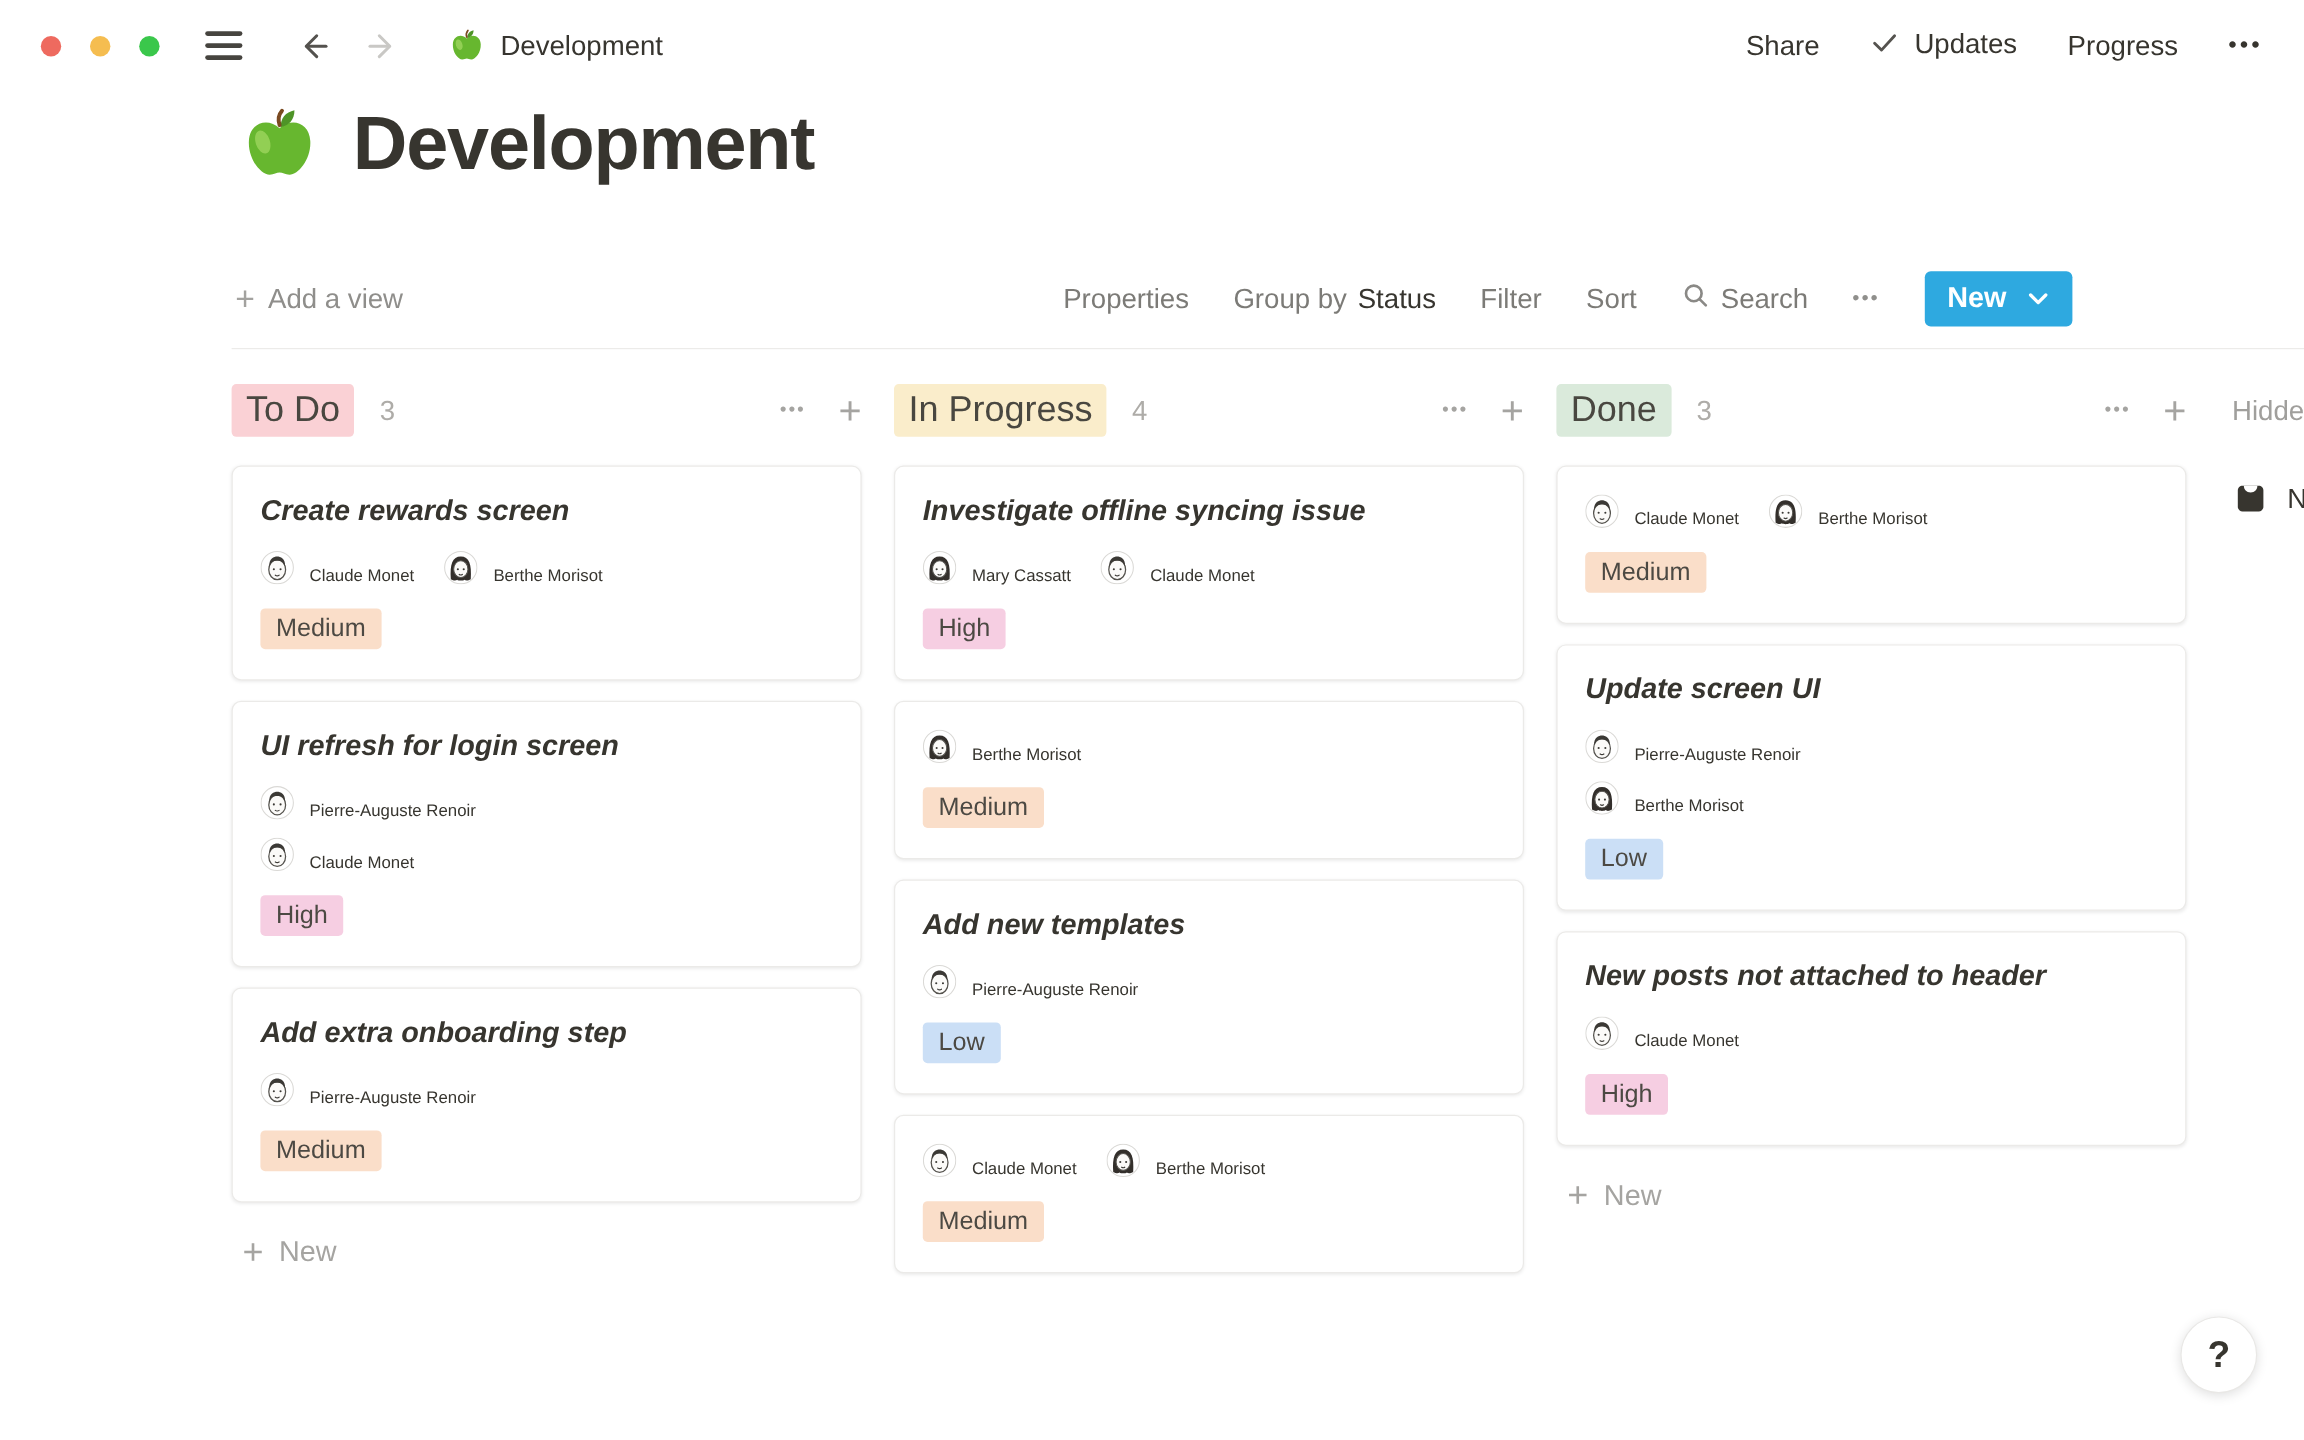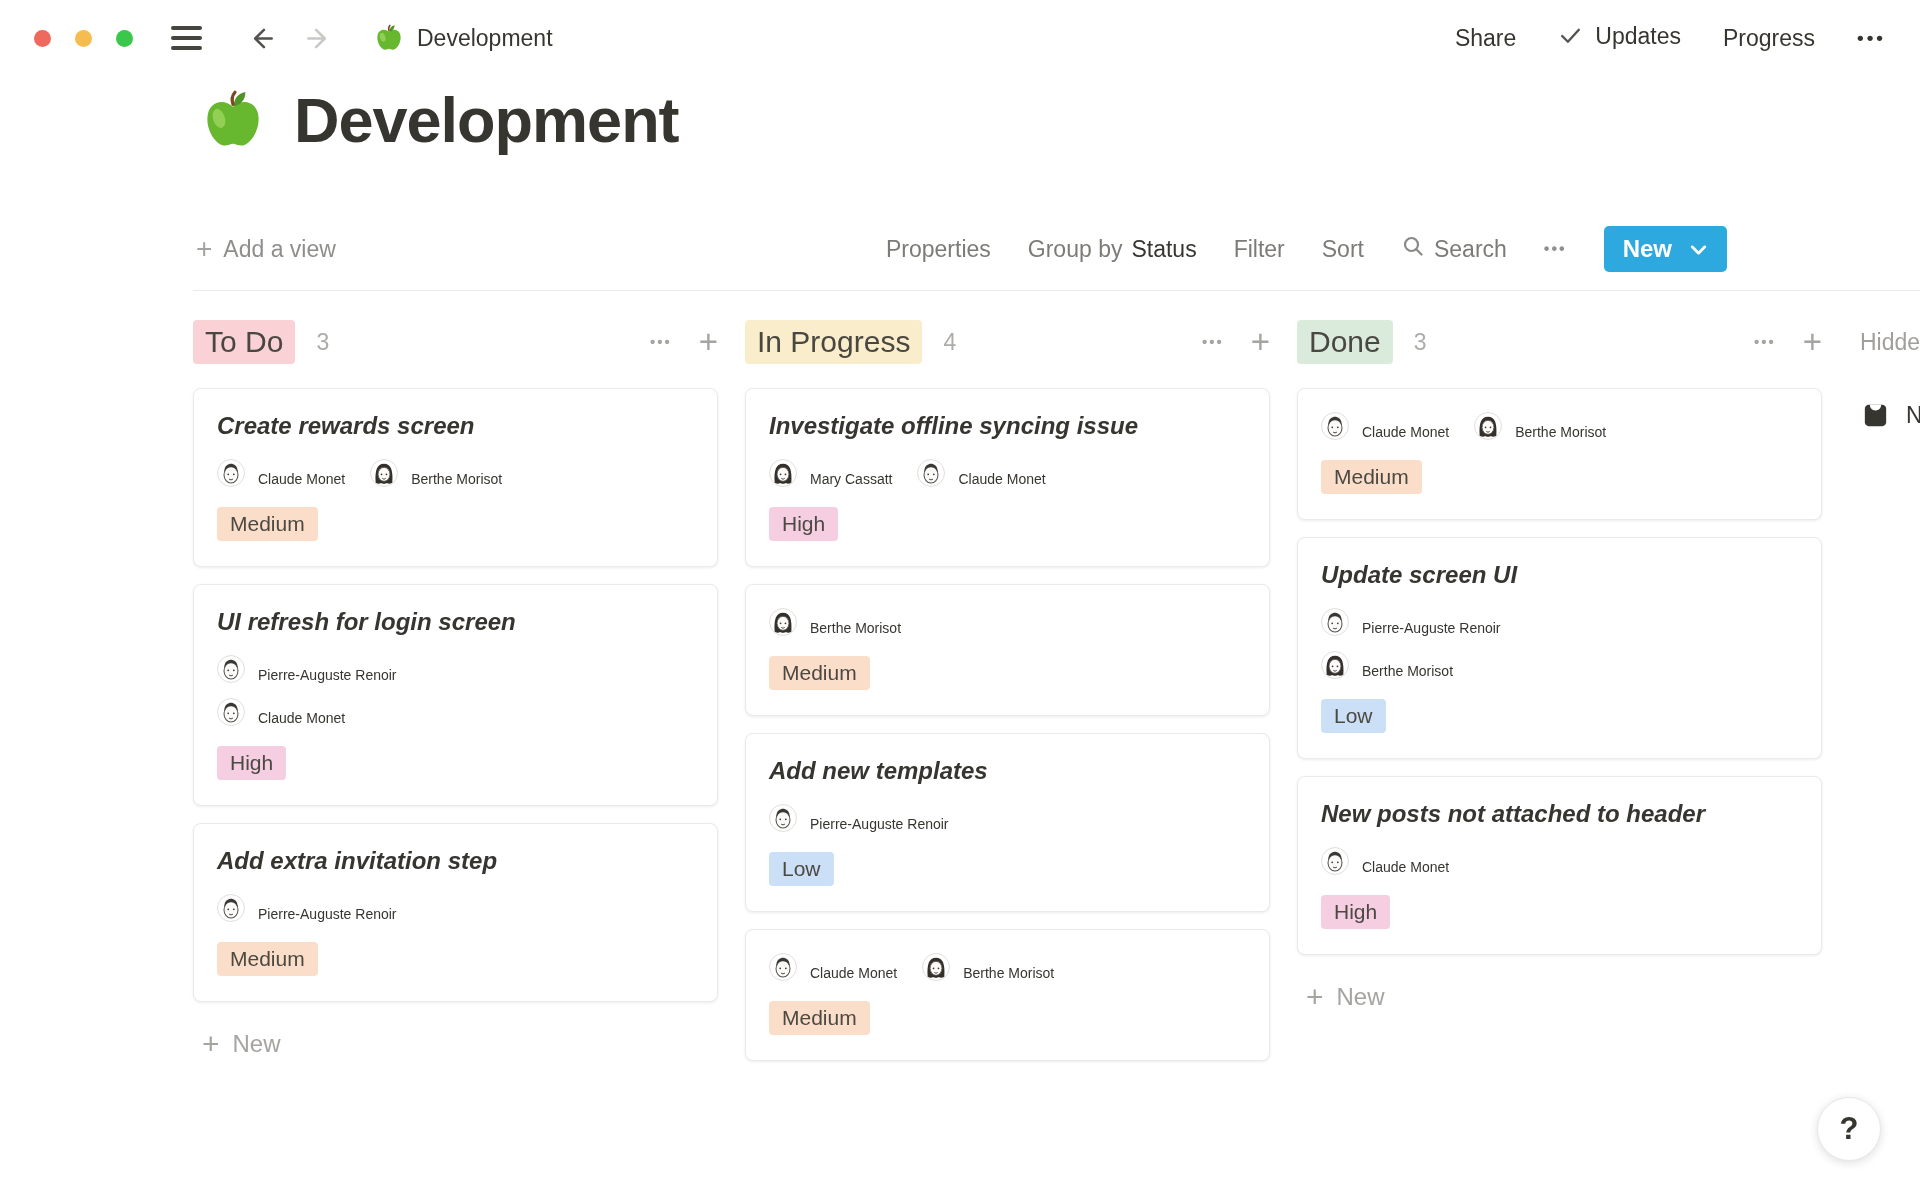--- a/index.html
+++ b/index.html
@@ -241,21 +241,21 @@
                 <ellipse cx="16" cy="18" rx="8" ry="9.5" fill="#FBFAF8" stroke="#55534E" stroke-width="1.2"></ellipse>
                 <path d="M8.5 15 C8 7.5 13 5.5 16 5.5 C19 5.5 24 7.5 23.5 15 C22 10.5 19.5 9.5 16 9.5 C12.5 9.5 10 10.5 8.5 15Z" fill="#3B3935"></path>
                 <circle cx="12.8" cy="17.5" r="1" fill="#3B3935"></circle>
                 <circle cx="19.2" cy="17.5" r="1" fill="#3B3935"></circle>
                 <path d="M14.2 23.2 C15.4 24 16.6 24 17.8 23.2" stroke="#3B3935" stroke-width="1.1" fill="none" stroke-linecap="round"></path>
               </svg>
             </span>
             <span class="assignee-name">Claude Monet</span>
           </span>
         </div><span class="tag" style="background:#F6CEE2">High</span></div>
-      <div class="card"><div class="card-title">Add extra invitation step</div><div class="assignee-row">
+      <div class="card"><div class="card-title">Add extra onboarding step</div><div class="assignee-row">
           <span class="assignee">
             <span class="avatar">
               <svg viewBox="0 0 32 32">
                 <circle cx="16" cy="16" r="15.4" fill="#FFFFFF" stroke="#DAD9D6"></circle>
                 <ellipse cx="16" cy="18" rx="8" ry="9.5" fill="#FBFAF8" stroke="#55534E" stroke-width="1.2"></ellipse>
                 <path d="M8.5 15 C8 7.5 13 5.5 16 5.5 C19 5.5 24 7.5 23.5 15 C22 10.5 19.5 9.5 16 9.5 C12.5 9.5 10 10.5 8.5 15Z" fill="#3B3935"></path>
                 <circle cx="12.8" cy="17.5" r="1" fill="#3B3935"></circle>
                 <circle cx="19.2" cy="17.5" r="1" fill="#3B3935"></circle>
                 <path d="M14.2 23.2 C15.4 24 16.6 24 17.8 23.2" stroke="#3B3935" stroke-width="1.1" fill="none" stroke-linecap="round"></path>
               </svg>

